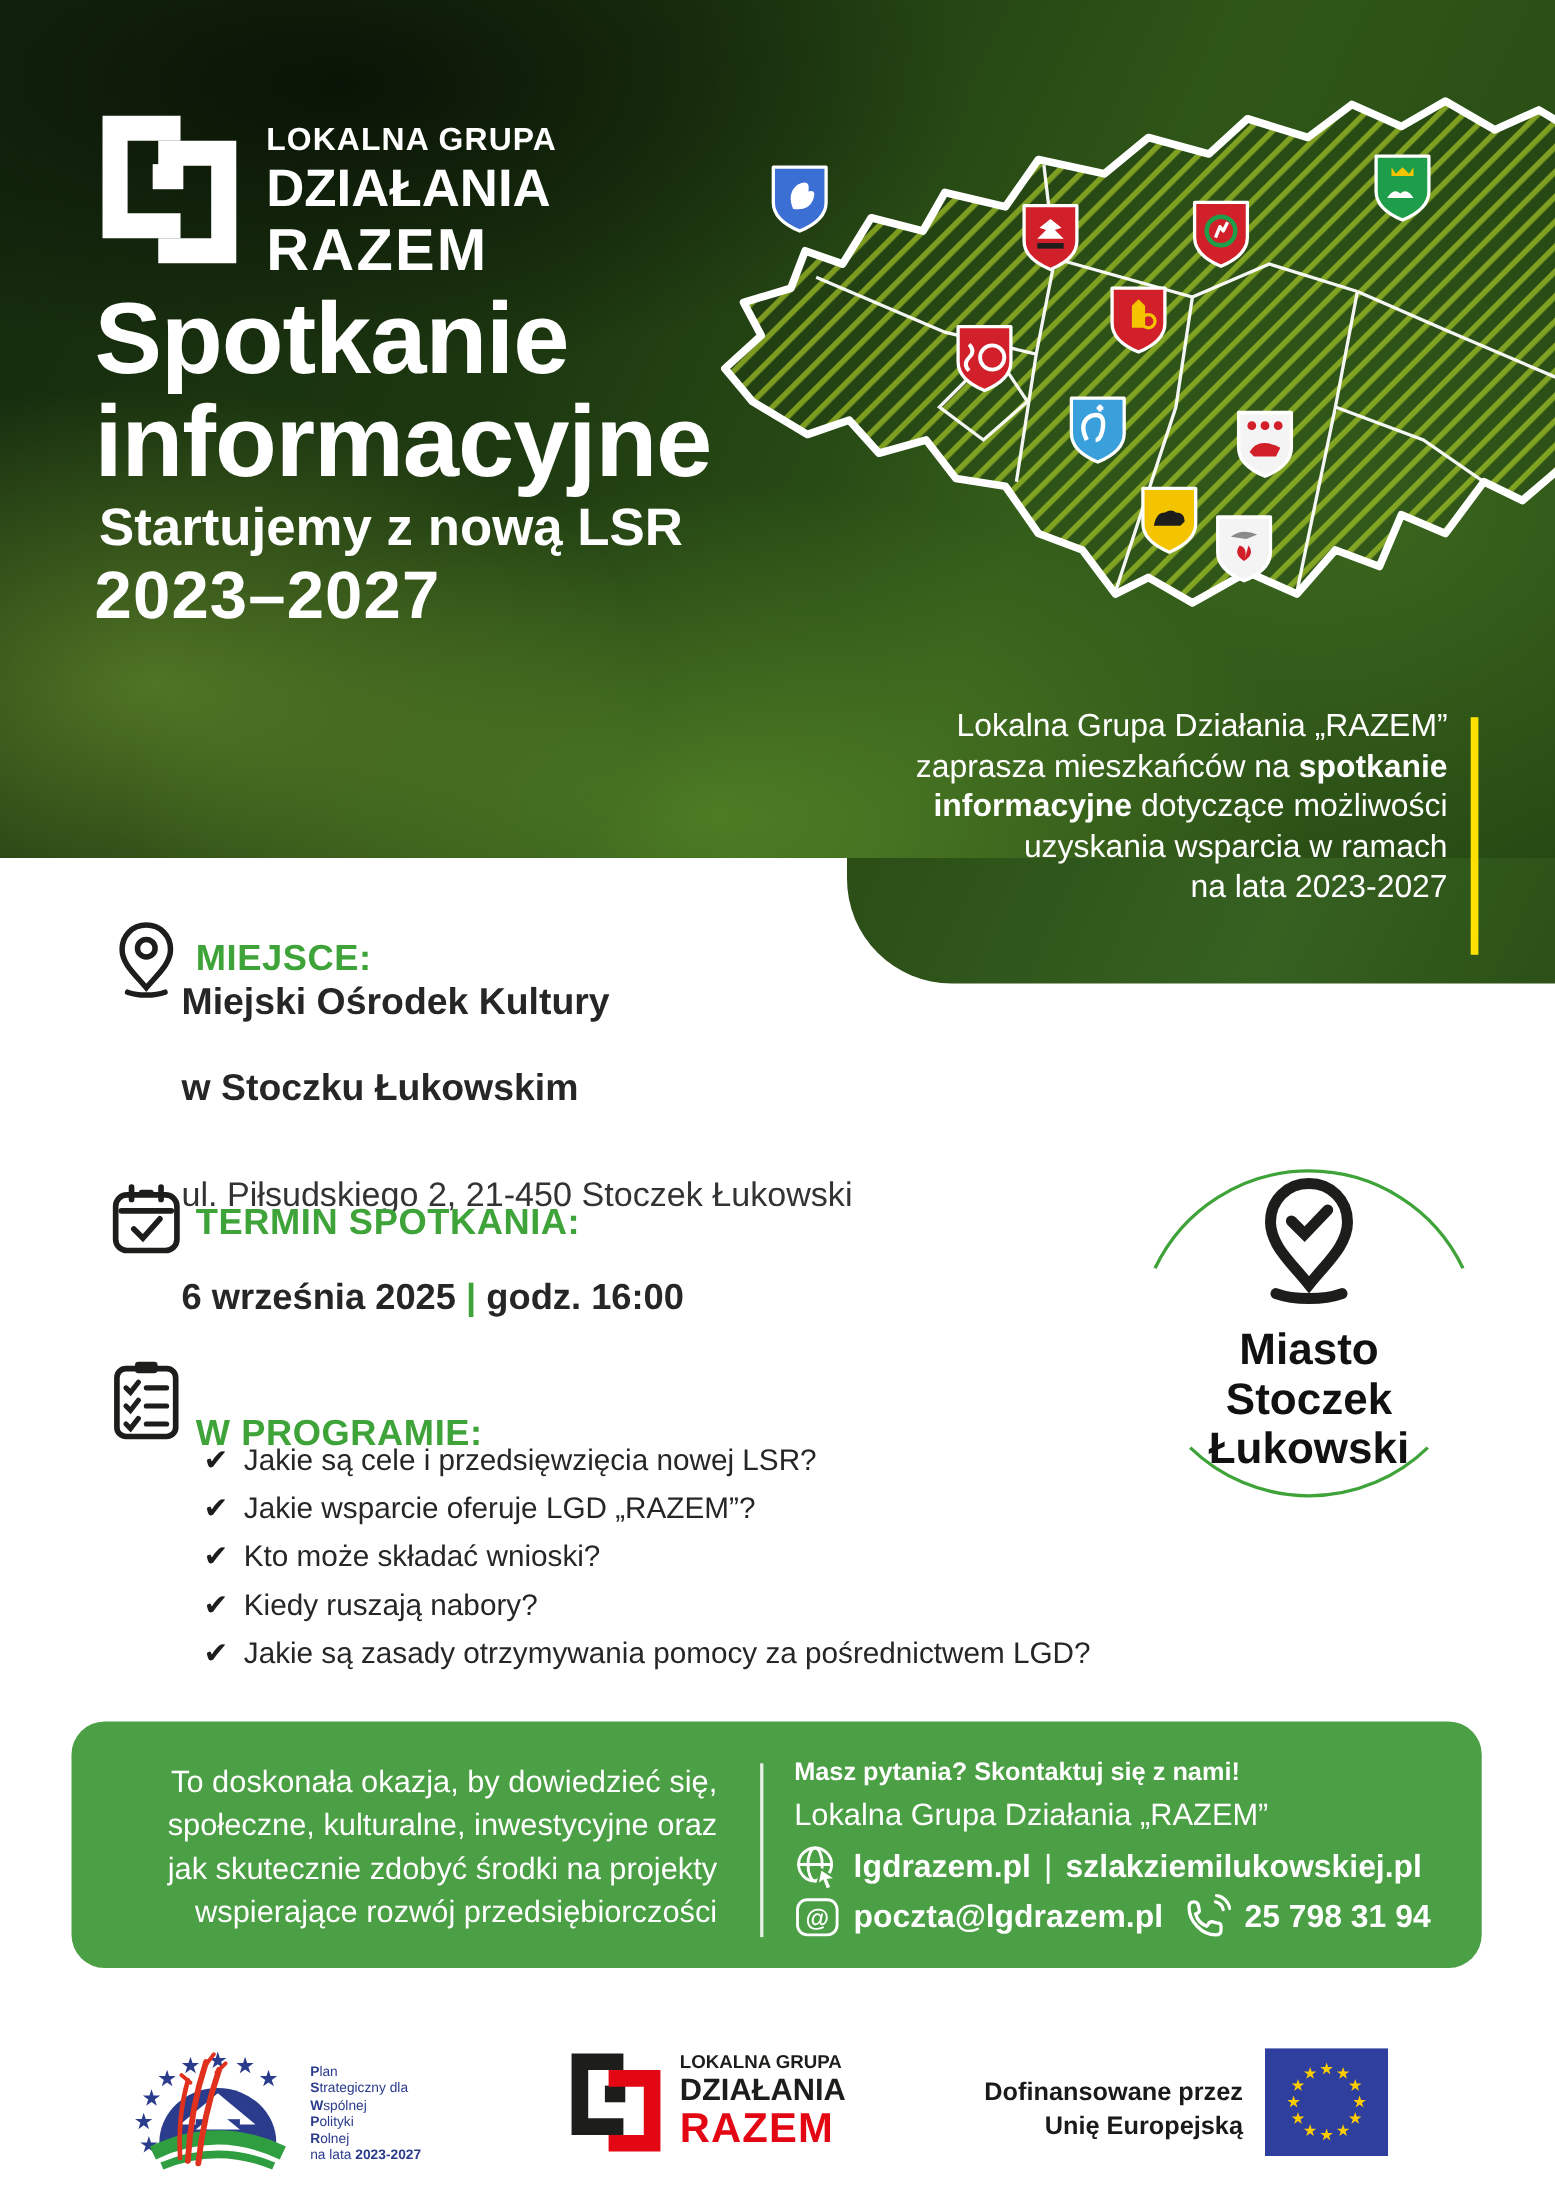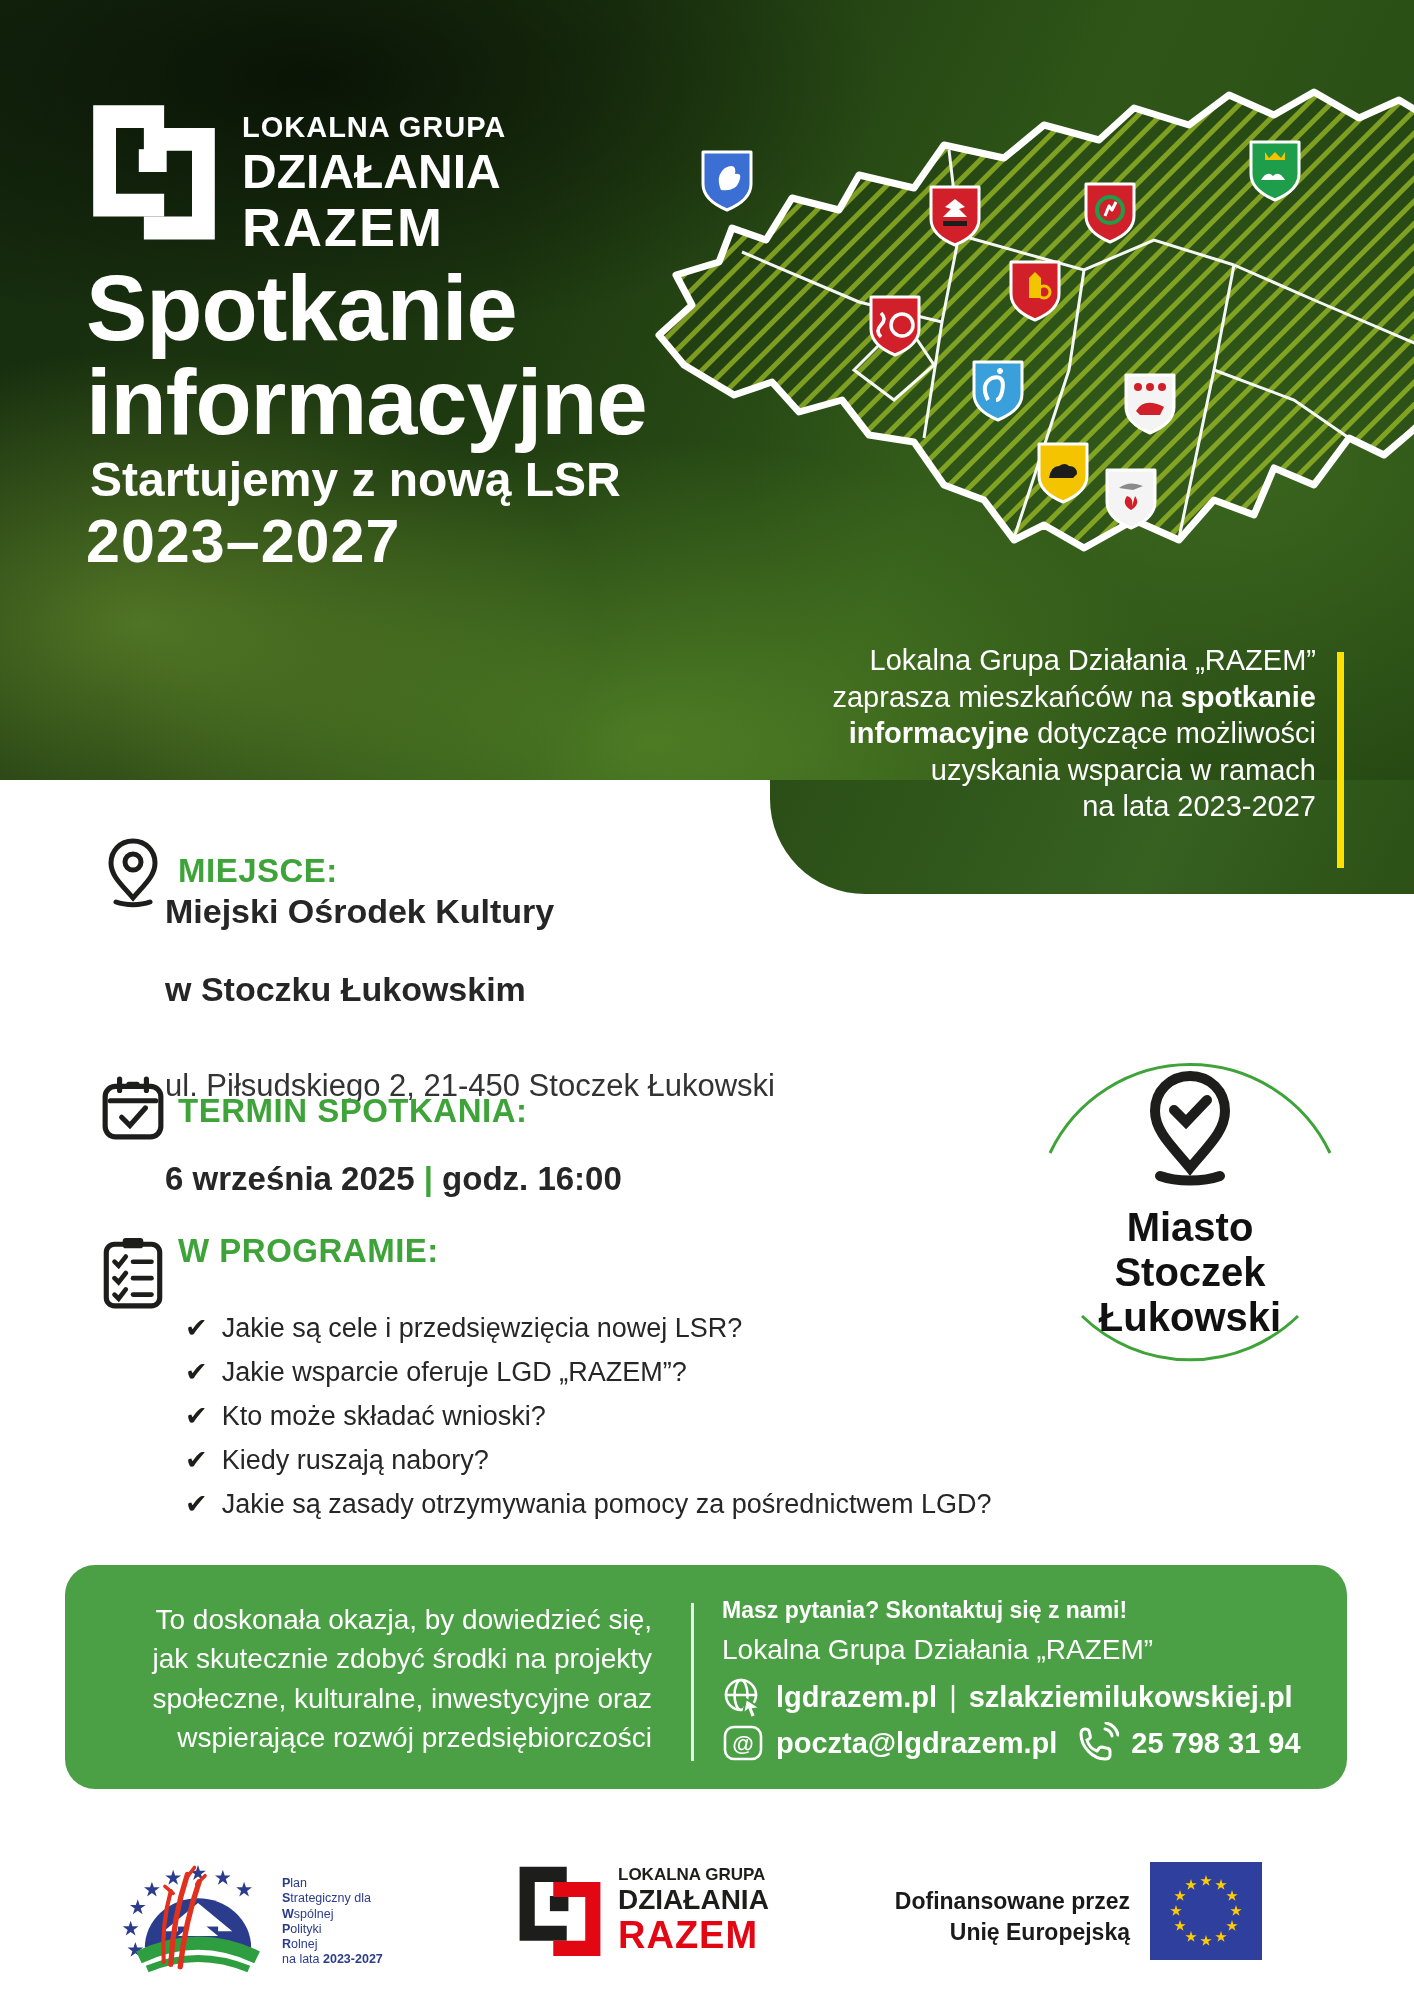--- a/index.html
+++ b/index.html
@@ -213,21 +213,21 @@
     <rect x="20" y="2" width="20" height="10" rx="3" fill="#1d1d1b" stroke="none"></rect>
     <g stroke-width="4.5">
       <polyline points="12,25 16,29 23,20"></polyline>
         <line x1="30" y1="25" x2="48" y2="25"></line>
       <polyline points="12,41 16,45 23,36"></polyline>
         <line x1="30" y1="41" x2="48" y2="41"></line>
       <polyline points="12,57 16,61 23,52"></polyline>
         <line x1="30" y1="57" x2="48" y2="57"></line>
     </g>
   </svg>
-  <div class="h-green" style="left:178px;top:1232px;">W PROGRAMIE:</div>
+  <div class="h-green" style="left:178px;top:1284px;">W PROGRAMIE:</div>
   <div class="program-list">
     <div class="program-item">
       <span class="check">✔</span>
       <span>Jakie są cele i przedsięwzięcia nowej LSR?</span>
       </div>
     <div class="program-item">
       <span class="check">✔</span>
       <span>Jakie wsparcie oferuje LGD „RAZEM”?</span>
       </div>
     <div class="program-item">
@@ -255,22 +255,22 @@
   </svg>
   <div class="badge-text">
     <div>Miasto</div>
     <div>Stoczek</div>
     <div>Łukowski</div>
   </div>
 
   <div class="gbox"></div>
   <div class="gbox-left">
     <div>To doskonała okazja, by dowiedzieć się,</div>
+    <div>społeczne, kulturalne, inwestycyjne oraz</div>
     <div>jak skutecznie zdobyć środki na projekty</div>
-    <div>społeczne, kulturalne, inwestycyjne oraz</div>
     <div>wspierające rozwój przedsiębiorczości</div>
   </div>
   <div class="gbox-div"></div>
   <div class="gbox-right">
     <div class="gr-h">Masz pytania? Skontaktuj się z nami!</div>
     <div class="gr-org">Lokalna Grupa Działania „RAZEM”</div>
     <div class="gr-row">
       <svg width="42" height="42" viewBox="0 0 42 42" fill="none" stroke="#fff" stroke-width="2.6" stroke-linecap="round">
         <circle cx="19" cy="19" r="15"></circle>
         <ellipse cx="19" cy="19" rx="6.5" ry="15"></ellipse>

